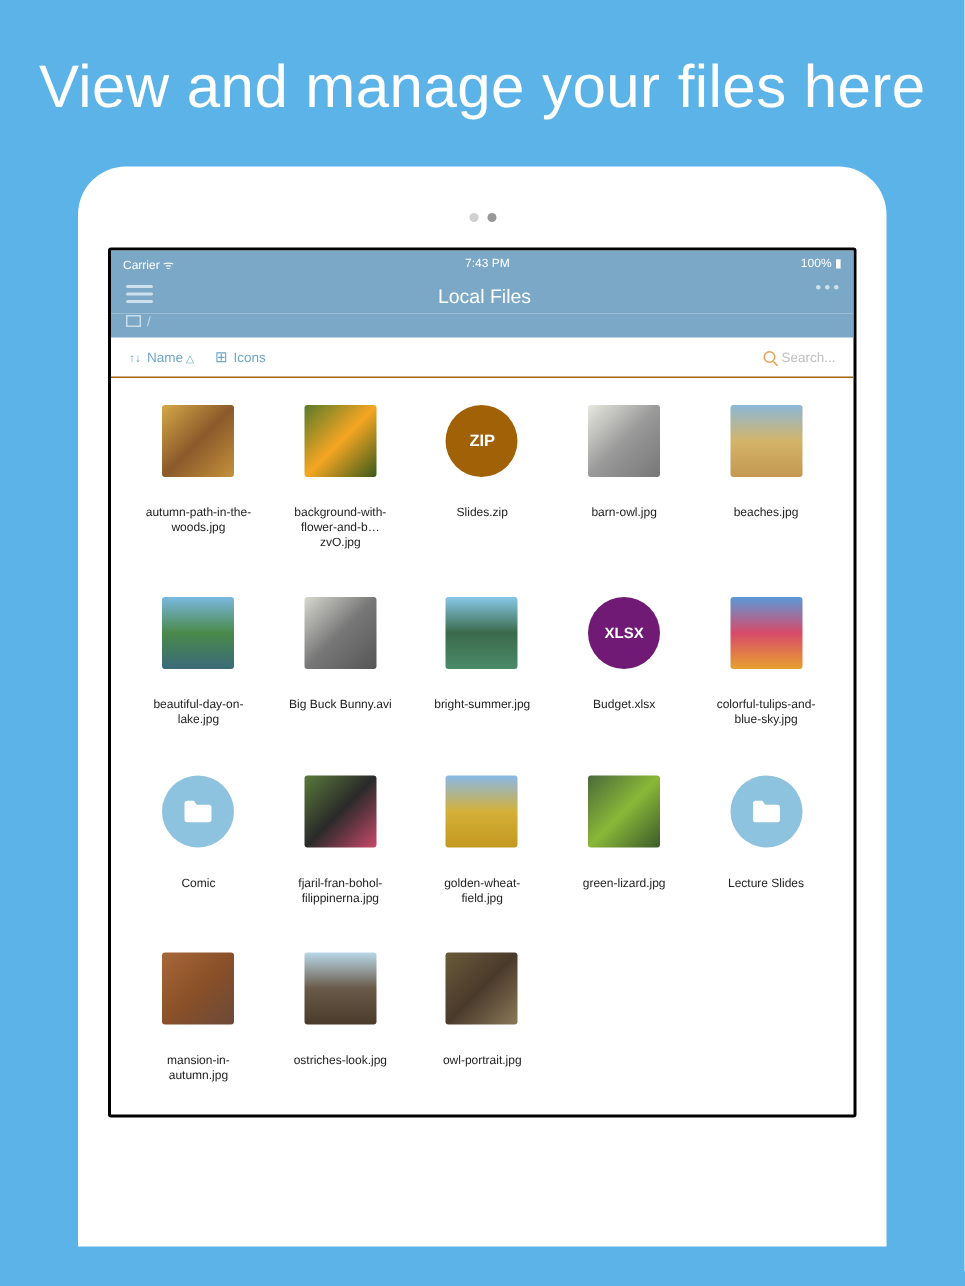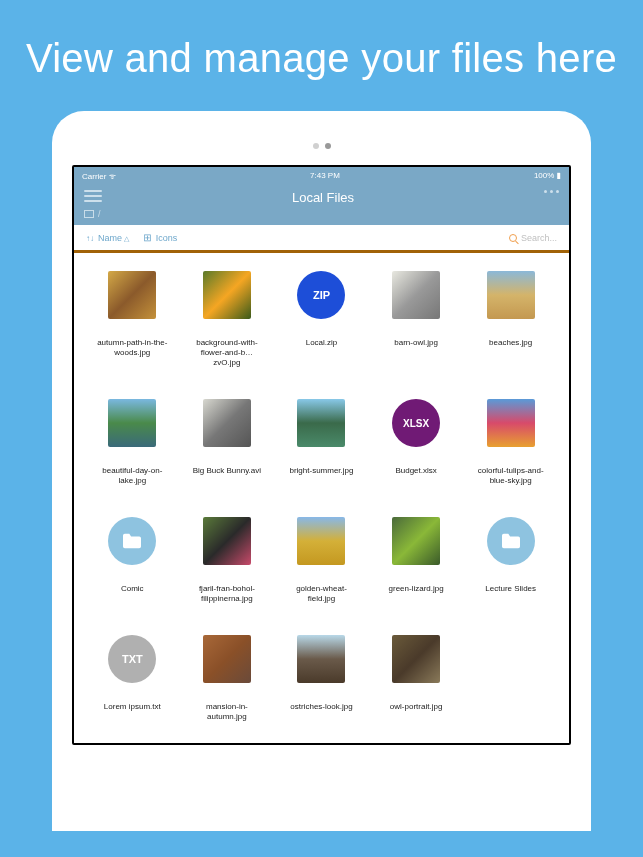--- a/index.html
+++ b/index.html
@@ -96,21 +96,21 @@
 .crumb-icon {
   width: 10px; height: 8px;
   border: 1px solid #c9dde9;
   display: inline-block;
 }
 .toolbar {
   display: flex;
   justify-content: space-between;
   align-items: center;
   padding: 7px 12px;
-  border-bottom: 3px solid #a16207;
+  border-bottom: 1px solid #a16207;
   font-size: 9px;
   color: #6fa8cc;
 }
 .toolbar-left { display: flex; gap: 14px; align-items: center; }
 .tb-item { display: flex; align-items: center; gap: 4px; cursor: pointer; }
 .search-item { color: #c0c0c0; }
 .search-icon {
   width: 8px; height: 8px;
   border: 1px solid #f0a050;
   border-radius: 50%;
@@ -219,22 +219,22 @@
     <div class="grid" id="grid">
         <div class="file">
           <div class="thumb" style="background: linear-gradient(135deg, rgb(212, 169, 71), rgb(139, 90, 43), rgb(196, 145, 58));"></div>
           <div class="fname">autumn-path-in-the-woods.jpg</div>
         </div>
         <div class="file">
           <div class="thumb" style="background: linear-gradient(135deg, rgb(90, 122, 42), rgb(245, 166, 35), rgb(58, 90, 26));"></div>
           <div class="fname">background-with-flower-and-b…zvO.jpg</div>
         </div>
         <div class="file">
-          <div class="thumb circle" style="background: #1d4ed8;">ZIP</div>
-          <div class="fname">Local.zip</div>
+          <div class="thumb circle" style="background: #a16207;">ZIP</div>
+          <div class="fname">Slides.zip</div>
         </div>
         <div class="file">
           <div class="thumb" style="background: linear-gradient(135deg, rgb(232, 232, 224), rgb(153, 153, 153), rgb(119, 119, 119));"></div>
           <div class="fname">barn-owl.jpg</div>
         </div>
         <div class="file">
           <div class="thumb" style="background: linear-gradient(rgb(139, 184, 216), rgb(212, 180, 106), rgb(196, 152, 80));"></div>
           <div class="fname">beaches.jpg</div>
         </div>
         <div class="file">
@@ -279,24 +279,20 @@
         </div>
         <div class="file">
           <div class="thumb circle" style="background: rgb(142, 195, 224);">
             <svg width="22" height="18" viewBox="0 0 24 20">
               <path d="M2 4 Q2 2 4 2 L9 2 L11 5 L20 5 Q22 5 22 7 L22 16 Q22 18 20 18 L4 18 Q2 18 2 16 Z" fill="#fff"></path>
             </svg>
           </div>
           <div class="fname">Lecture Slides</div>
         </div>
         <div class="file">
-          <div class="thumb circle" style="background: rgb(176, 176, 176);">TXT</div>
-          <div class="fname">Lorem ipsum.txt</div>
-        </div>
-        <div class="file">
           <div class="thumb" style="background: linear-gradient(135deg, rgb(168, 104, 56), rgb(138, 80, 40), rgb(106, 74, 58));"></div>
           <div class="fname">mansion-in-autumn.jpg</div>
         </div>
         <div class="file">
           <div class="thumb" style="background: linear-gradient(rgb(184, 216, 232), rgb(106, 90, 74), rgb(74, 58, 42));"></div>
           <div class="fname">ostriches-look.jpg</div>
         </div>
         <div class="file">
           <div class="thumb" style="background: linear-gradient(135deg, rgb(106, 90, 58), rgb(74, 58, 42), rgb(138, 122, 90));"></div>
           <div class="fname">owl-portrait.jpg</div>

